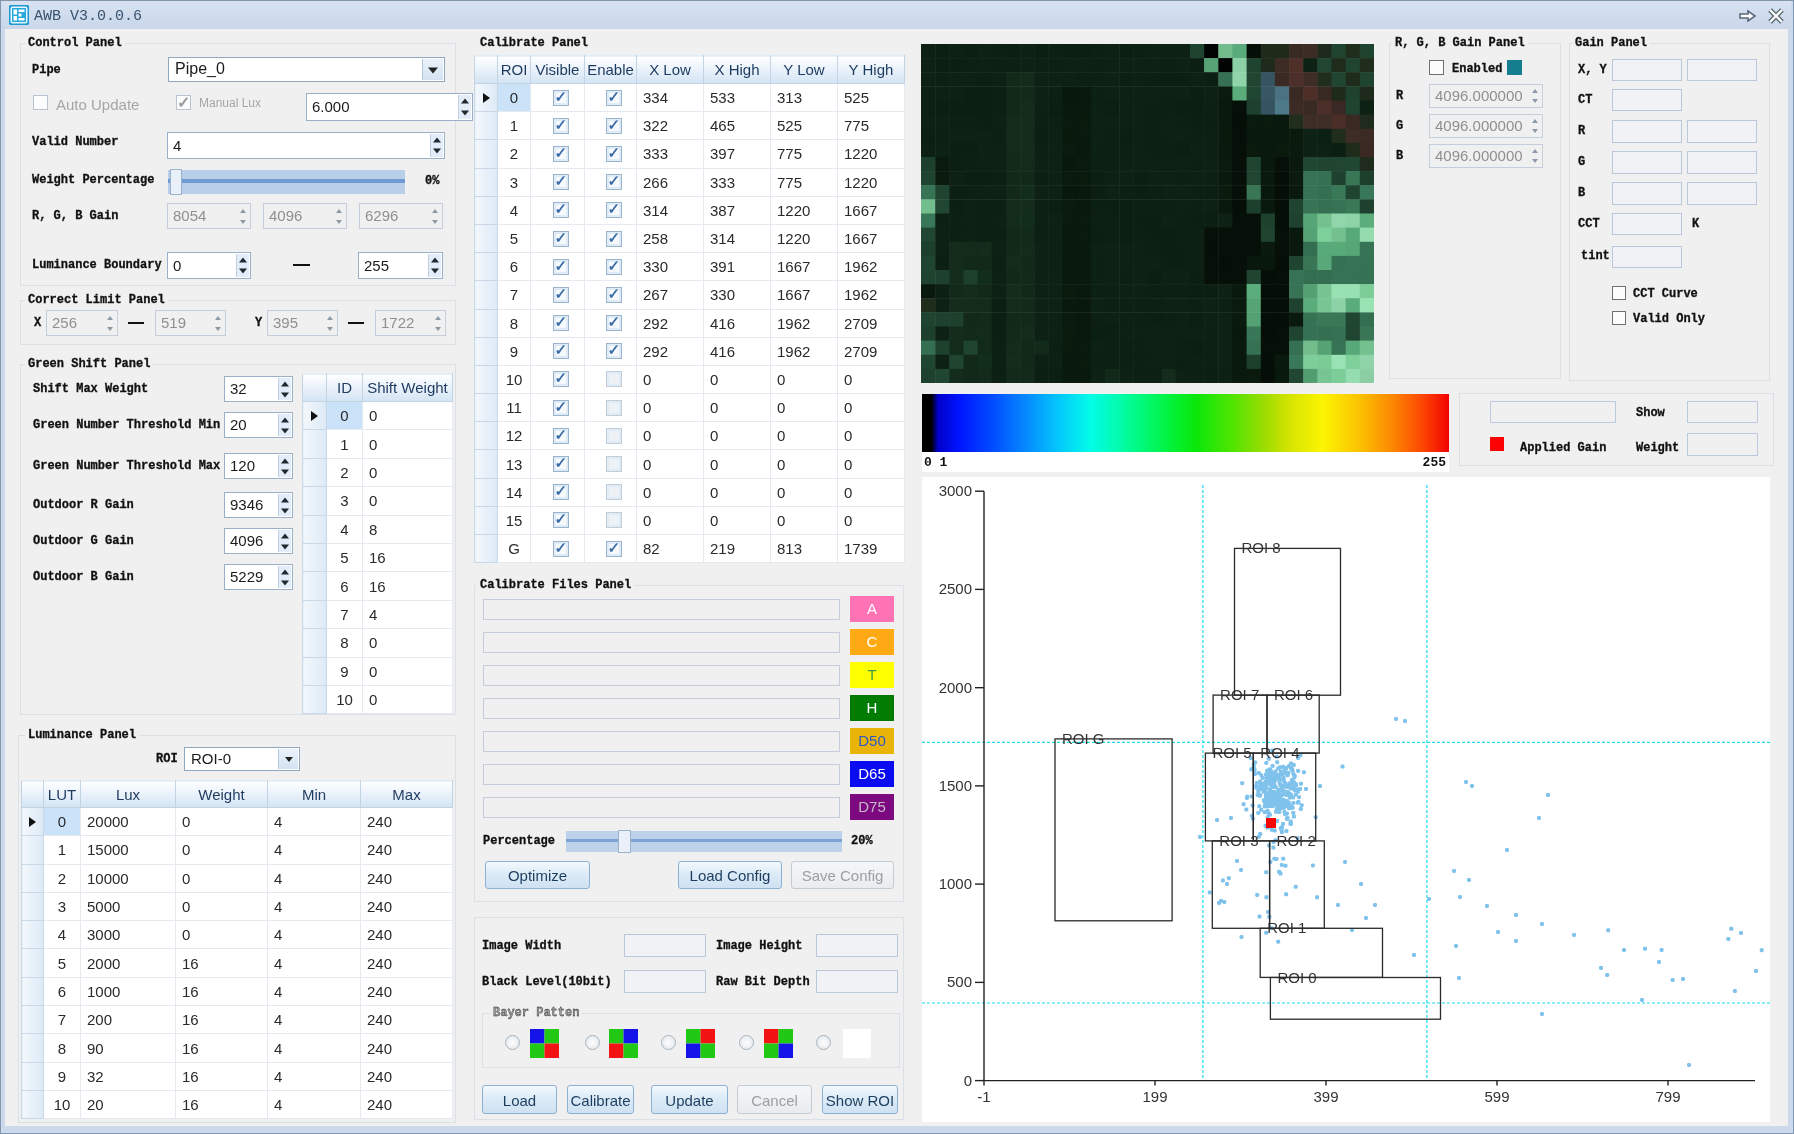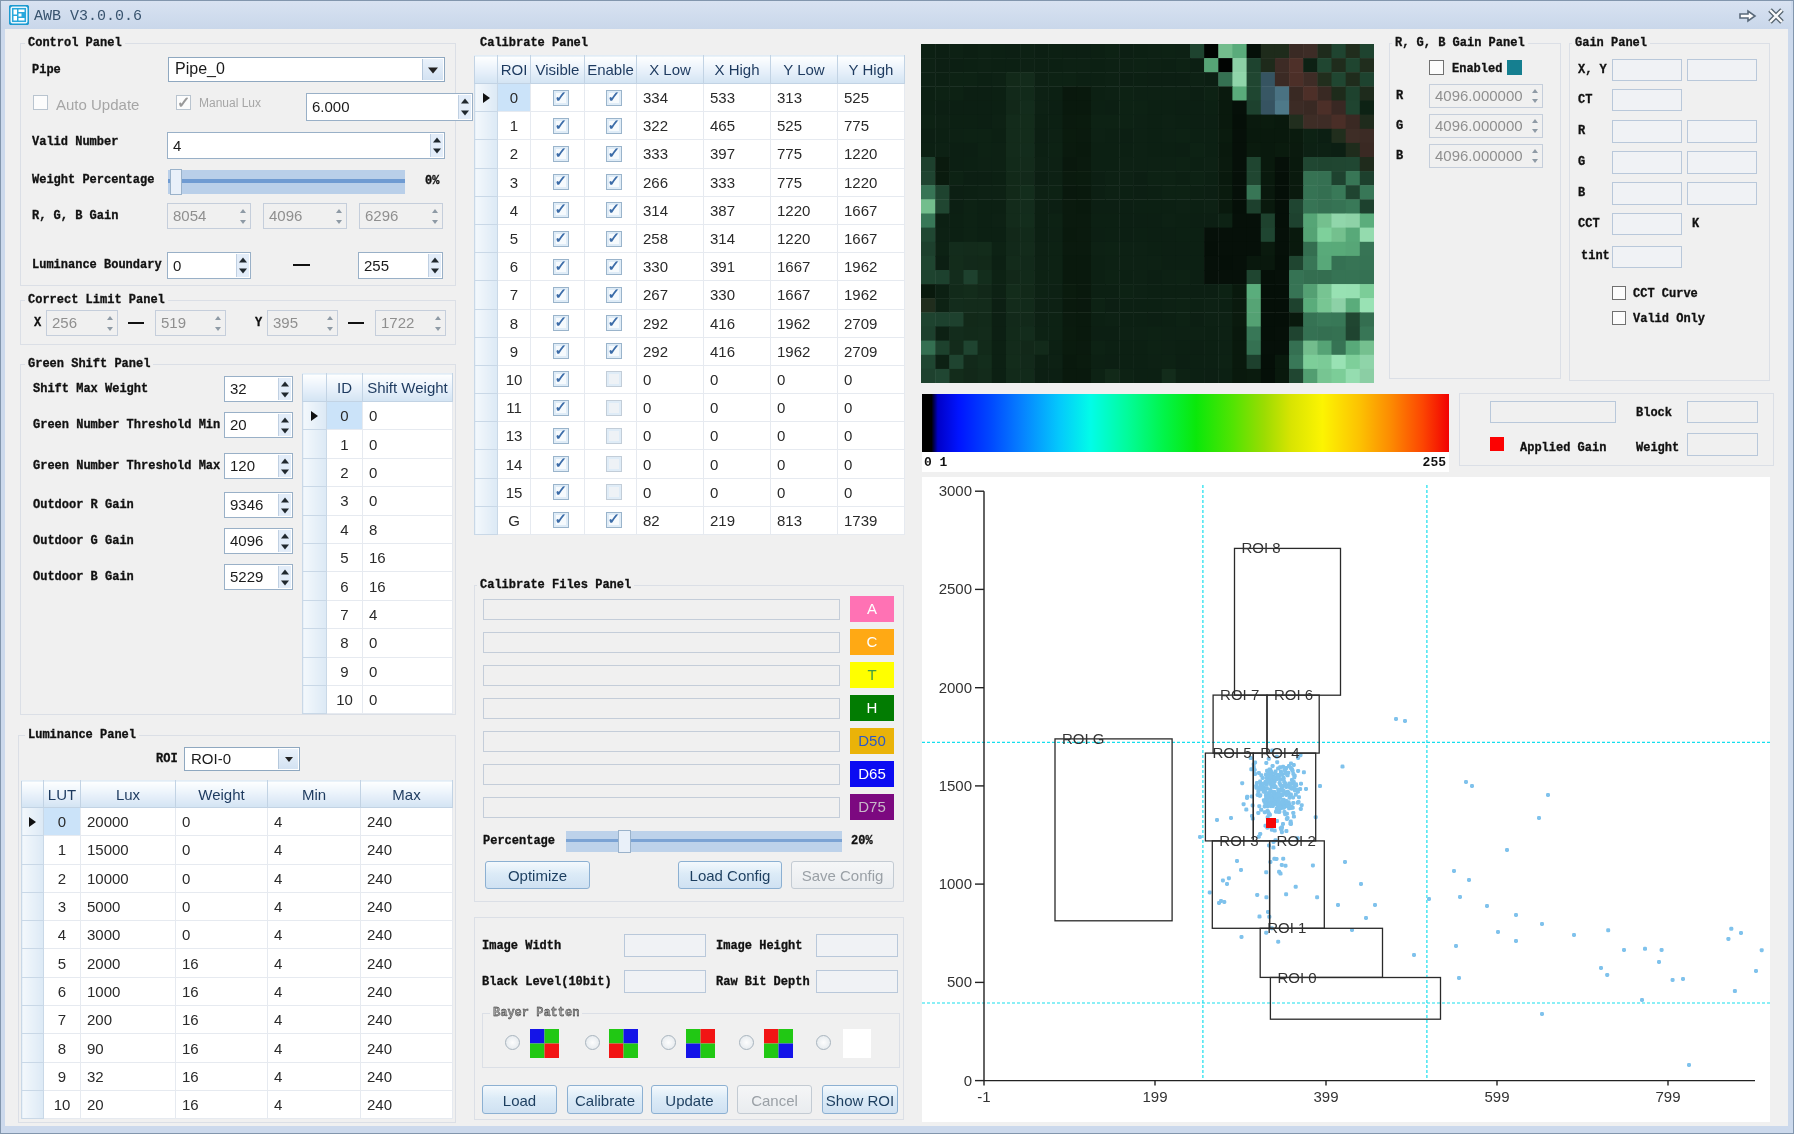--- a/index.html
+++ b/index.html
@@ -587,20 +587,34 @@
         <td>
           <div class="cbx off"></div>
         </td>
 <td>0</td>
         <td>0</td>
         <td>0</td>
         <td>0</td>
       </tr>
       <tr style="height:28.2px;">
         <td class="rh"></td>
+        <td style="text-align:center;padding-left:0;">12</td>
+<td>
+          <div class="cbx on"></div>
+        </td>
+        <td>
+          <div class="cbx off"></div>
+        </td>
+<td>0</td>
+        <td>0</td>
+        <td>0</td>
+        <td>0</td>
+      </tr>
+      <tr style="height:28.2px;">
+        <td class="rh"></td>
         <td style="text-align:center;padding-left:0;">13</td>
 <td>
           <div class="cbx on"></div>
         </td>
         <td>
           <div class="cbx off"></div>
         </td>
 <td>0</td>
         <td>0</td>
         <td>0</td>
@@ -710,21 +724,21 @@
 <div style="position:absolute;left:739px;top:1035px;width:15px;height:15px;border-radius:50%;background:radial-gradient(#fdfdfd,#dfe5ea);border:1px solid #a8b4be;z-index:2;"></div>
 <svg style="position:absolute;left:764px;top:1029px;z-index:2" width="29" height="29">
 <rect x="0" y="0" width="14.5" height="14.5" fill="#f21414"></rect>
     <rect x="14.5" y="0" width="14.5" height="14.5" fill="#21c814"></rect>
 <rect x="0" y="14.5" width="14.5" height="14.5" fill="#21c814"></rect>
     <rect x="14.5" y="14.5" width="14.5" height="14.5" fill="#1414e8"></rect>
   </svg>
 <div style="position:absolute;left:816px;top:1035px;width:15px;height:15px;border-radius:50%;background:radial-gradient(#fdfdfd,#dfe5ea);border:1px solid #a8b4be;z-index:2;"></div>
 <div style="position:absolute;left:843px;top:1029px;width:28px;height:29px;background:#fff;z-index:2;"></div>
 <div class="btn" style="left:482px;top:1085px;width:75px;height:29px;line-height:29px;font-size:15px;">Load</div>
-<div class="btn" style="left:567px;top:1085px;width:76px;height:29px;line-height:29px;font-size:15px;">Calibrate</div>
+<div class="btn" style="left:567px;top:1085px;width:67px;height:29px;line-height:29px;font-size:15px;">Calibrate</div>
 <div class="btn" style="left:651px;top:1085px;width:77px;height:29px;line-height:29px;font-size:15px;">Update</div>
 <div class="btn dis" style="left:737px;top:1085px;width:75px;height:29px;line-height:29px;font-size:15px;">Cancel</div>
 <div class="btn" style="left:822px;top:1085px;width:76px;height:29px;line-height:29px;font-size:15px;">Show ROI</div>
 <svg style="position:absolute;left:921px;top:44px;z-index:2" width="453" height="339">
     <rect x="0.0" y="0.0" width="14.7" height="14.6" fill="#0c2013"></rect>
     <rect x="14.2" y="0.0" width="14.7" height="14.6" fill="#0c1f13"></rect>
     <rect x="28.3" y="0.0" width="14.7" height="14.6" fill="#0d2114"></rect>
     <rect x="42.5" y="0.0" width="14.7" height="14.6" fill="#0c1f13"></rect>
     <rect x="56.6" y="0.0" width="14.7" height="14.6" fill="#0d2114"></rect>
     <rect x="70.8" y="0.0" width="14.7" height="14.6" fill="#0c2013"></rect>
@@ -1548,21 +1562,21 @@
 <div style="position:absolute;left:922px;top:394px;width:527px;height:58px;z-index:2;background:linear-gradient(90deg,
 #000 0%,#000 1.8%,#0000c8 3%,#0014ff 7%,#0048ff 13%,#0682ff 19%,#04c8fc 26%,#02fce8 32%,#02fc9a 39%,#02f448 46%,
 #0ae80a 52%,#52e402 59%,#9cdc02 65%,#d8e402 70%,#fcf402 76%,#fcc202 83%,#fc8a02 89%,#fc4602 95%,#f20202 100%);"></div>
 <div style="position:absolute;left:922px;top:452px;width:527px;height:20px;background:#fff;z-index:2;font:bold 13px 'Liberation Mono';color:#111;">
 <span style="position:absolute;left:2px;top:3px;">0 1</span>
 <span style="position:absolute;left:258px;top:3px;margin-top:26px;">128</span>
 <span style="position:absolute;right:3px;top:3px;">255</span>
   </div>
 <div class="gb" style="left:1459px;top:393px;width:315px;height:73px;"></div>
 <div class="fld" style="left:1490px;top:401px;width:126px;height:22px;background:#f0f0f0;border-color:#b9c8da;"></div>
-<div class="lbl" style="left:1636px;top:413px;">Block</div>
+<div class="lbl" style="left:1636px;top:413px;">Show</div>
 <div class="fld" style="left:1687px;top:401px;width:71px;height:22px;background:#f0f0f0;border-color:#b9c8da;"></div>
 <div style="position:absolute;left:1490px;top:437px;width:14px;height:14px;background:#fc0202;z-index:2;"></div>
 <div class="lbl" style="left:1520px;top:448px;">Applied Gain</div>
 <div class="lbl" style="left:1636px;top:448px;">Weight</div>
 <div class="fld" style="left:1687px;top:433px;width:71px;height:23px;background:#f0f0f0;border-color:#b9c8da;"></div>
 <svg style="position:absolute;left:922px;top:477px;z-index:2" width="848" height="645">
     <rect x="0" y="0" width="848" height="645" fill="#fff"></rect>
     <line x1="280.9" y1="8" x2="280.9" y2="603.6" stroke="#18dfee" stroke-width="1.2" stroke-dasharray="3,2"></line>
     <line x1="504.9" y1="8" x2="504.9" y2="603.6" stroke="#18dfee" stroke-width="1.2" stroke-dasharray="3,2"></line>
     <line x1="0" y1="526.0" x2="848" y2="526.0" stroke="#18dfee" stroke-width="1.2" stroke-dasharray="3,2"></line>

